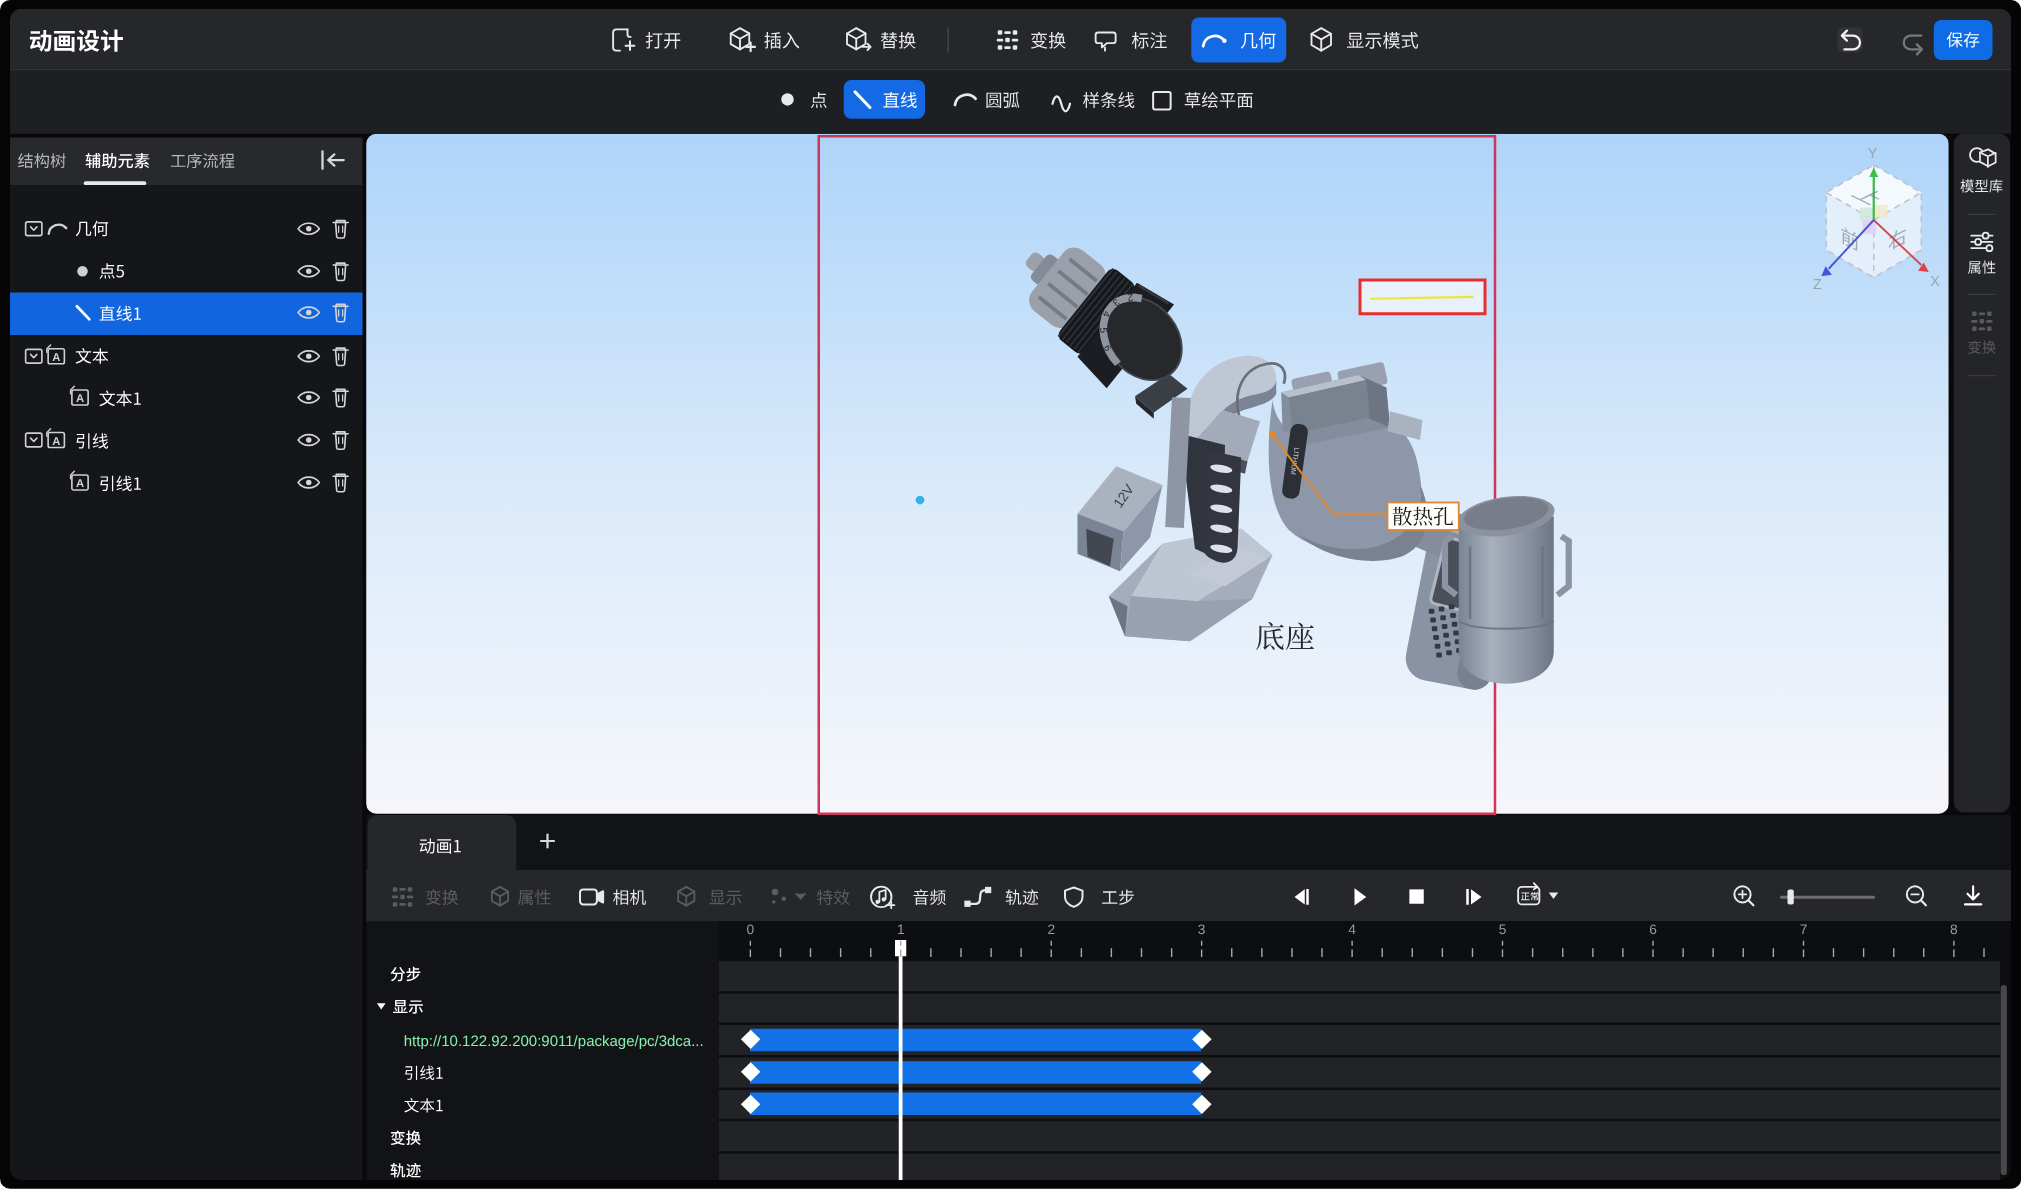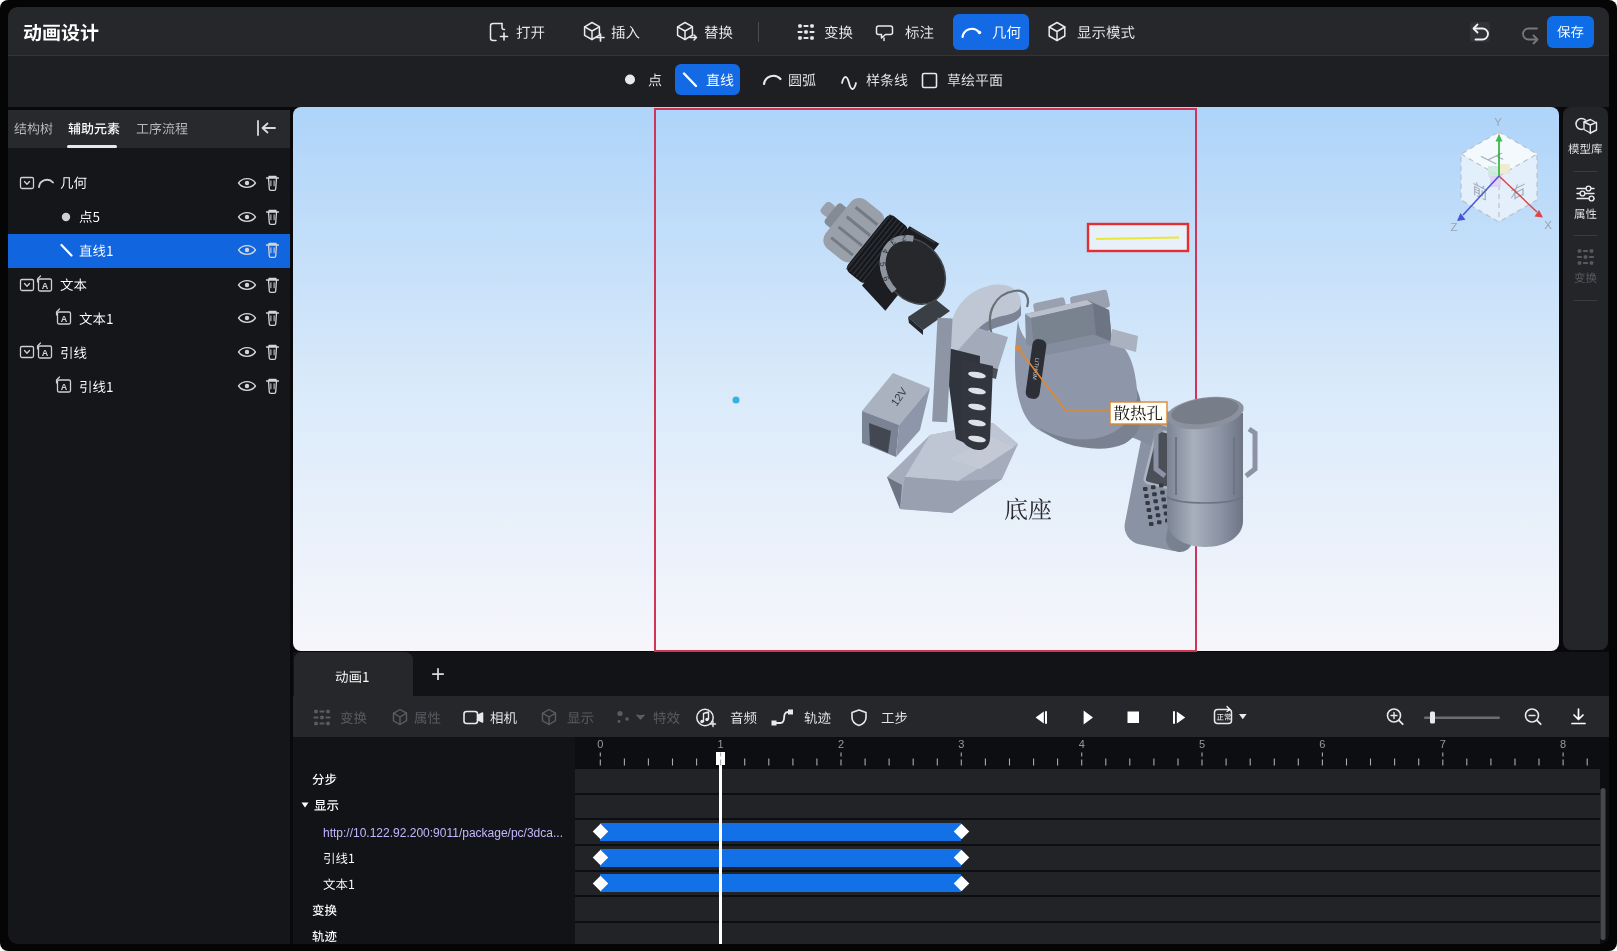--- a/index.html
+++ b/index.html
@@ -143,21 +143,21 @@
 <div class="abs" style="left:567px;top:839.0px;width:1025px;height:23.6px;background:#222327"></div>
 <div class="abs" style="left:567px;top:864.6px;width:1025px;height:23.6px;background:#222327"></div>
 <div class="abs" style="left:567px;top:890.2px;width:1025px;height:23.6px;background:#222327"></div>
 <div class="abs" style="left:567px;top:915.9px;width:1025px;height:23.6px;background:#222327"></div>
 <svg style="position:absolute;left:304.0px;top:766.2px;overflow:visible" width="25.0" height="12.5" viewBox="0 -880 2000 1000">
       <path fill="#fff" d="M680 -829L592 -795C646 -683 726 -564 807 -471L217 -471C297 -562 369 -677 418 -799L317 -827C259 -675 157 -535 39 -450C62 -433 102 -396 120 -376C144 -396 168 -418 191 -443L191 -377L369 -377C347 -218 293 -71 61 5C83 25 110 63 121 87C377 -6 443 -183 469 -377L715 -377C704 -148 692 -54 668 -30C658 -20 646 -18 627 -18C603 -18 545 -18 484 -23C501 3 513 44 515 72C577 75 637 75 671 72C707 68 732 59 754 31C789 -9 802 -125 815 -428L817 -460C841 -432 866 -407 890 -385C907 -411 942 -447 966 -465C862 -547 741 -697 680 -829ZM1281 -420C1235 -342 1155 -265 1079 -215C1100 -199 1134 -162 1150 -144C1228 -204 1316 -297 1371 -388ZM1200 -772L1200 -546L1056 -546L1056 -456L1456 -456L1456 -150L1531 -150C1404 -78 1243 -34 1048 -9C1068 15 1088 53 1097 81C1478 24 1736 -102 1876 -369L1785 -412C1732 -308 1656 -227 1557 -165L1557 -456L1942 -456L1942 -546L1567 -546L1567 -660L1859 -660L1859 -749L1567 -749L1567 -844L1466 -844L1466 -546L1296 -546L1296 -772Z"></path>
     </svg>
 <svg style="position:absolute;left:306.0px;top:792.2px;overflow:visible" width="25.0" height="12.5" viewBox="0 -880 2000 1000">
       <path fill="#fff" d="M259 -565L740 -565L740 -477L259 -477ZM259 -723L740 -723L740 -636L259 -636ZM166 -797L166 -402L837 -402L837 -797ZM813 -338C783 -275 727 -191 685 -138L757 -103C800 -155 853 -232 894 -302ZM115 -300C153 -237 198 -150 219 -99L296 -135C275 -186 227 -269 188 -331ZM564 -366L564 -52L431 -52L431 -366L340 -366L340 -52L36 -52L36 38L964 38L964 -52L654 -52L654 -366ZM1218 -351C1178 -242 1107 -133 1029 -64C1054 -51 1097 -24 1117 -7C1192 -84 1270 -204 1317 -325ZM1678 -315C1747 -219 1820 -89 1845 -6L1941 -48C1912 -134 1837 -259 1766 -352ZM1147 -774L1147 -681L1853 -681L1853 -774ZM1057 -532L1057 -438L1451 -438L1451 -34C1451 -19 1445 -15 1426 -14C1407 -13 1339 -14 1276 -16C1290 12 1305 55 1310 84C1398 84 1460 82 1500 67C1541 52 1554 24 1554 -32L1554 -438L1944 -438L1944 -532Z"></path>
     </svg>
-<div class="abs" style="left:315px;top:819px;width:250px;height:15px;color:#c4b5fd;font-size:12px;line-height:15px;white-space:nowrap;overflow:hidden">http://10.122.92.200:9011/package/pc/3dca...</div>
+<div class="abs" style="left:315px;top:819px;width:250px;height:15px;color:#86efac;font-size:12px;line-height:15px;white-space:nowrap;overflow:hidden">http://10.122.92.200:9011/package/pc/3dca...</div>
 <svg style="position:absolute;left:315.0px;top:845.2px;overflow:visible" width="31.9" height="12.5" viewBox="0 -880 2555 1000">
       <path fill="#fff" d="M782 -830L782 80L857 80L857 -830ZM143 -568C130 -474 108 -351 88 -273L467 -273C453 -104 437 -31 413 -11C402 -2 391 0 369 0C345 0 278 -1 212 -7C227 15 237 46 239 70C303 74 366 75 398 72C434 70 456 64 478 40C511 7 529 -84 546 -308C548 -319 549 -343 549 -343L181 -343C190 -391 200 -445 208 -498L543 -498L543 -798L107 -798L107 -728L469 -728L469 -568ZM1054 -54L1070 18C1162 -10 1282 -46 1398 -80L1387 -144C1264 -109 1137 -74 1054 -54ZM1704 -780C1754 -756 1817 -717 1849 -689L1893 -736C1861 -763 1797 -800 1748 -822ZM1072 -423C1086 -430 1110 -436 1232 -452C1188 -387 1149 -337 1130 -317C1099 -280 1076 -255 1054 -251C1063 -232 1074 -197 1078 -182C1099 -194 1133 -204 1384 -255C1382 -270 1382 -298 1384 -318L1185 -282C1261 -372 1337 -482 1401 -592L1338 -630C1319 -593 1297 -555 1275 -519L1148 -506C1208 -591 1266 -699 1309 -804L1239 -837C1199 -717 1126 -589 1104 -556C1082 -522 1065 -499 1047 -494C1056 -474 1068 -438 1072 -423ZM1887 -349C1847 -286 1793 -228 1728 -178C1712 -231 1698 -295 1688 -367L1943 -415L1931 -481L1679 -434C1674 -476 1669 -520 1666 -566L1915 -604L1903 -670L1662 -634C1659 -701 1658 -770 1658 -842L1584 -842C1585 -767 1587 -694 1591 -623L1433 -600L1445 -532L1595 -555C1598 -509 1603 -464 1608 -421L1413 -385L1425 -317L1617 -353C1629 -270 1645 -195 1666 -133C1581 -76 1483 -31 1381 0C1399 17 1418 44 1428 62C1522 29 1611 -14 1691 -66C1732 24 1786 77 1857 77C1926 77 1949 44 1963 -68C1946 -75 1922 -91 1907 -108C1902 -19 1892 4 1865 4C1821 4 1784 -37 1753 -110C1832 -170 1900 -241 1950 -319ZM2088 0L2490 0L2490 -76L2343 -76L2343 -733L2273 -733C2233 -710 2186 -693 2121 -681L2121 -623L2252 -623L2252 -76L2088 -76Z"></path>
     </svg>
 <svg style="position:absolute;left:315.0px;top:871.2px;overflow:visible" width="31.9" height="12.5" viewBox="0 -880 2555 1000">
       <path fill="#fff" d="M423 -823C453 -774 485 -707 497 -666L580 -693C566 -734 531 -799 501 -847ZM50 -664L50 -590L206 -590C265 -438 344 -307 447 -200C337 -108 202 -40 36 7C51 25 75 60 83 78C250 24 389 -48 502 -146C615 -46 751 28 915 73C928 52 950 20 967 4C807 -36 671 -107 560 -201C661 -304 738 -432 796 -590L954 -590L954 -664ZM504 -253C410 -348 336 -462 284 -590L711 -590C661 -455 592 -344 504 -253ZM1460 -839L1460 -629L1065 -629L1065 -553L1367 -553C1294 -383 1170 -221 1037 -140C1055 -125 1080 -98 1092 -79C1237 -178 1366 -357 1444 -553L1460 -553L1460 -183L1226 -183L1226 -107L1460 -107L1460 80L1539 80L1539 -107L1772 -107L1772 -183L1539 -183L1539 -553L1553 -553C1629 -357 1758 -177 1906 -81C1920 -102 1946 -131 1965 -146C1826 -226 1700 -384 1628 -553L1937 -553L1937 -629L1539 -629L1539 -839ZM2088 0L2490 0L2490 -76L2343 -76L2343 -733L2273 -733C2233 -710 2186 -693 2121 -681L2121 -623L2252 -623L2252 -76L2088 -76Z"></path>
     </svg>
 <svg style="position:absolute;left:304.0px;top:897.2px;overflow:visible" width="25.0" height="12.5" viewBox="0 -880 2000 1000">
       <path fill="#fff" d="M208 -627C180 -559 130 -491 76 -446C97 -434 133 -410 150 -395C203 -446 259 -525 293 -604ZM684 -580C745 -528 818 -447 853 -395L927 -445C891 -495 818 -571 754 -623ZM424 -832C439 -806 457 -773 469 -745L68 -745L68 -661L334 -661L334 -368L430 -368L430 -661L568 -661L568 -369L663 -369L663 -661L932 -661L932 -745L576 -745C563 -776 537 -821 515 -854ZM129 -343L129 -260L207 -260C259 -187 324 -126 402 -76C295 -37 173 -12 46 3C62 23 84 63 92 86C235 65 375 30 498 -24C614 31 751 67 905 86C917 62 940 24 959 3C825 -10 703 -36 598 -75C698 -133 780 -209 835 -306L774 -347L757 -343ZM313 -260L691 -260C643 -202 577 -155 500 -118C425 -156 361 -204 313 -260ZM1153 -843L1153 -648L1043 -648L1043 -560L1153 -560L1153 -356C1107 -343 1065 -331 1031 -323L1053 -232L1153 -262L1153 -29C1153 -16 1149 -12 1138 -12C1126 -12 1092 -12 1056 -13C1068 13 1079 54 1083 79C1143 80 1183 76 1210 60C1237 45 1246 19 1246 -29L1246 -291L1349 -323L1336 -409L1246 -382L1246 -560L1335 -560L1335 -648L1246 -648L1246 -843ZM1335 -294L1335 -212L1565 -212C1525 -132 1443 -50 1280 19C1302 36 1331 67 1344 86C1502 12 1590 -75 1639 -161C1703 -53 1801 35 1917 80C1929 58 1956 24 1976 5C1858 -32 1758 -114 1701 -212L1956 -212L1956 -294L1892 -294L1892 -590L1775 -590C1811 -632 1845 -679 1870 -720L1807 -762L1792 -757L1592 -757C1605 -780 1616 -804 1627 -827L1532 -844C1497 -761 1431 -659 1335 -583C1354 -569 1383 -536 1397 -515L1403 -520L1403 -294ZM1542 -677L1734 -677C1715 -648 1691 -617 1668 -590L1473 -590C1499 -618 1522 -647 1542 -677ZM1494 -294L1494 -517L1604 -517L1604 -408C1604 -374 1603 -335 1594 -294ZM1797 -294L1687 -294C1695 -334 1697 -372 1697 -407L1697 -517L1797 -517Z"></path>
     </svg>
 <svg style="position:absolute;left:304.0px;top:922.8px;overflow:visible" width="25.0" height="12.5" viewBox="0 -880 2000 1000">

